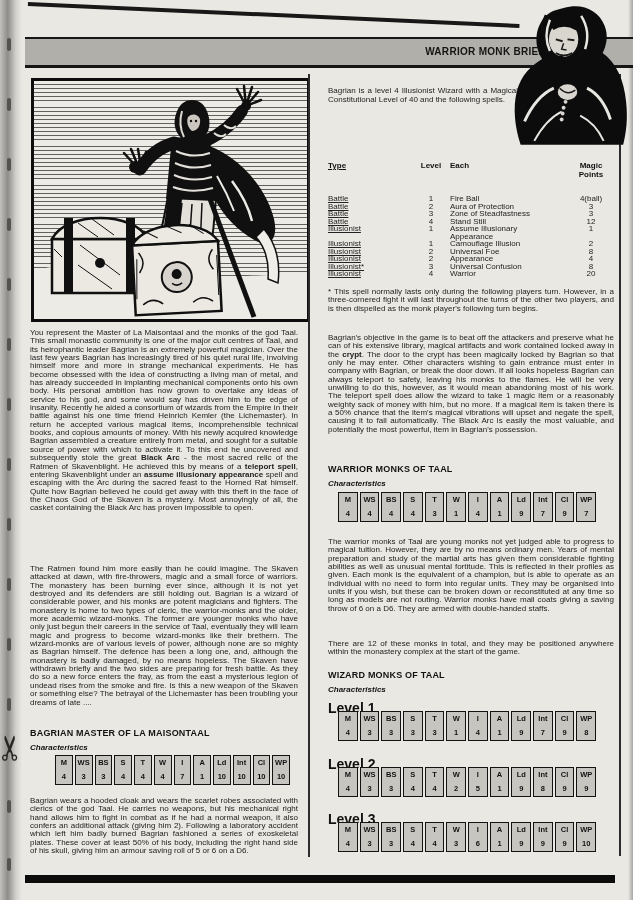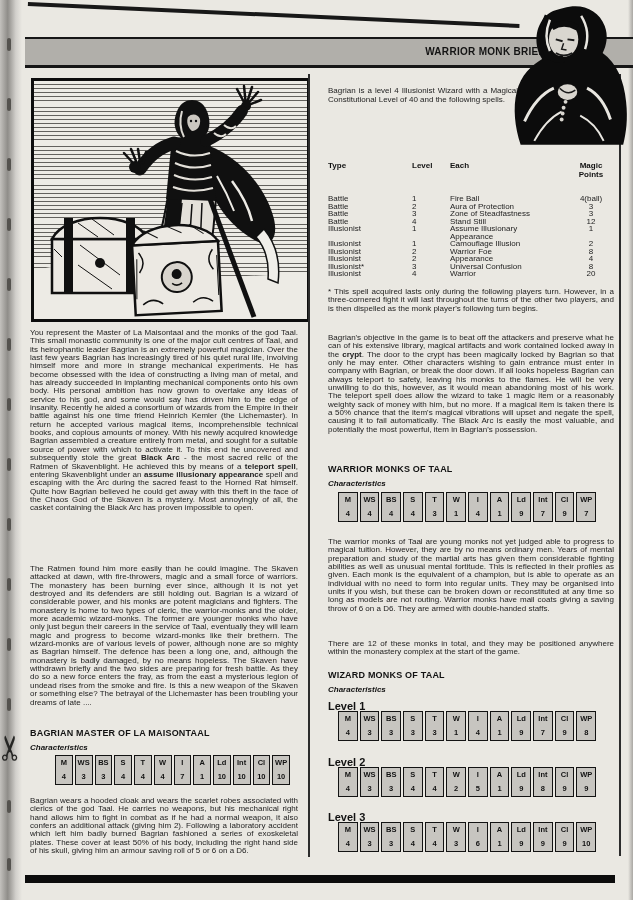--- a/index.html
+++ b/index.html
@@ -28,32 +28,32 @@
   .rule-gutter{position:absolute;left:308px;top:74px;width:2px;height:783px;background:#2c2c2c;}
   .rule-right{position:absolute;left:619px;top:74px;width:2px;height:782px;background:#2c2c2c;}
   .page-edge{position:absolute;right:0;top:0;width:5px;height:900px;
     background:linear-gradient(90deg,rgba(0,0,0,0),#a9a7a3);}
   
   .blk{position:absolute;color:#232323;}
   .body-text{font-size:8px;line-height:8.35px;text-align:justify;}
   .b{font-weight:bold;}
   .heading{font-size:9px;font-weight:bold;letter-spacing:.2px;color:#121212;}
   .chars{font-size:8px;font-weight:bold;font-style:italic;color:#121212;}
-  .lvl-label{font-size:11px;font-weight:bold;color:#121212;}
+  .lvl-label{font-size:14px;font-weight:bold;color:#121212;}
   
   .lc{left:30px;width:268px;}
   
   .rc{left:328px;width:286px;}
   .intro{width:190px;line-height:9.4px;}
   
   .spell-head{display:flex;font-size:8px;font-weight:bold;color:#121212;}
   .spell-rows{margin-top:16px;}
   .spell-row{display:flex;font-size:8px;line-height:7.55px;}
-  .sc-type{width:84px;}
-  .sc-level{width:38px;}
+  .sc-type{width:84px;text-decoration:underline;}
+  .sc-level{width:38px;text-align:center;}
   .sc-spell{width:118px;white-space:pre-line;}
   .sc-points{width:46px;text-align:center;white-space:pre-line;}
   
   .stat-table{display:flex;gap:2px;}
   .stat-left{margin-left:25px;width:235px;}
   .stat-right{margin-left:10px;width:258px;}
   .stat-cell{flex:1;border:1.5px solid #131313;background:#c7c5c0;text-align:center;padding:2px 0 3px 0;}
   .stat-h{font-size:7.5px;font-weight:bold;color:#121212;margin-bottom:5px;}
   .stat-v{font-size:7.5px;font-weight:bold;color:#121212;}
   
@@ -265,21 +265,21 @@
         </div>
         <div class="spell-row">
           <div class="sc-type">Illusionist</div>
           <div class="sc-level">1</div>
           <div class="sc-spell">Camouflage Illusion</div>
           <div class="sc-points">2</div>
         </div>
         <div class="spell-row">
           <div class="sc-type">Illusionist</div>
           <div class="sc-level">2</div>
-          <div class="sc-spell">Warrior Foe</div>
+          <div class="sc-spell">Universal Foe</div>
           <div class="sc-points">8</div>
         </div>
         <div class="spell-row">
           <div class="sc-type">Illusionist</div>
           <div class="sc-level">2</div>
           <div class="sc-spell">Appearance</div>
           <div class="sc-points">4</div>
         </div>
         <div class="spell-row">
           <div class="sc-type">Illusionist*</div>
@@ -289,21 +289,21 @@
         </div>
         <div class="spell-row">
           <div class="sc-type">Illusionist</div>
           <div class="sc-level">4</div>
           <div class="sc-spell">Warrior</div>
           <div class="sc-points">20</div>
         </div>
       </div>
   </div>
 
-  <div class="blk rc body-text" style="top:288px">* This spell acquired lasts only during the following players turn. However, in a three-cornered fight it will last throughout the turns of the other two players, and is then dispelled as the monk player's following turn begins.</div>
+  <div class="blk rc body-text" style="top:288px">* This spell normally lasts only during the following players turn. However, in a three-cornered fight it will last throughout the turns of the other two players, and is then dispelled as the monk player's following turn begins.</div>
   <div class="blk rc body-text" style="top:334px"><span>Bagrian's objective in the game is to beat off the attackers and preserve what he can of his extensive library, magical artifacts and work contained locked away in the </span><span class="b">crypt</span><span>. The door to the crypt has been magically locked by Bagrian so that only he may enter. Other characters wishing to gain entrance must enter in company with Bagrian, or break the door down. If all looks hopeless Bagrian can always teleport to safety, leaving his monks to the flames. He will be very unwilling to do this, however, as it would mean abandoning most of his work. The teleport spell does allow the wizard to take 1 magic item or a reasonably weighty sack of money with him, but no more. If a magical item is taken there is a 50% chance that the item's magical vibrations will upset and negate the spell, causing it to fail automatically. The Black Arc is easily the most valuable, and potentially the most powerful, item in Bagrian's possession.</span></div>
 
   <div class="blk rc heading" style="top:464px">WARRIOR MONKS OF TAAL</div>
   <div class="blk rc chars" style="top:479px">Characteristics</div>
   <div class="blk rc" style="top:492px">
     <div class="stat-table stat-right">
         <div class="stat-cell">
           <div class="stat-h">M</div>
           <div class="stat-v">4</div>
         </div>

